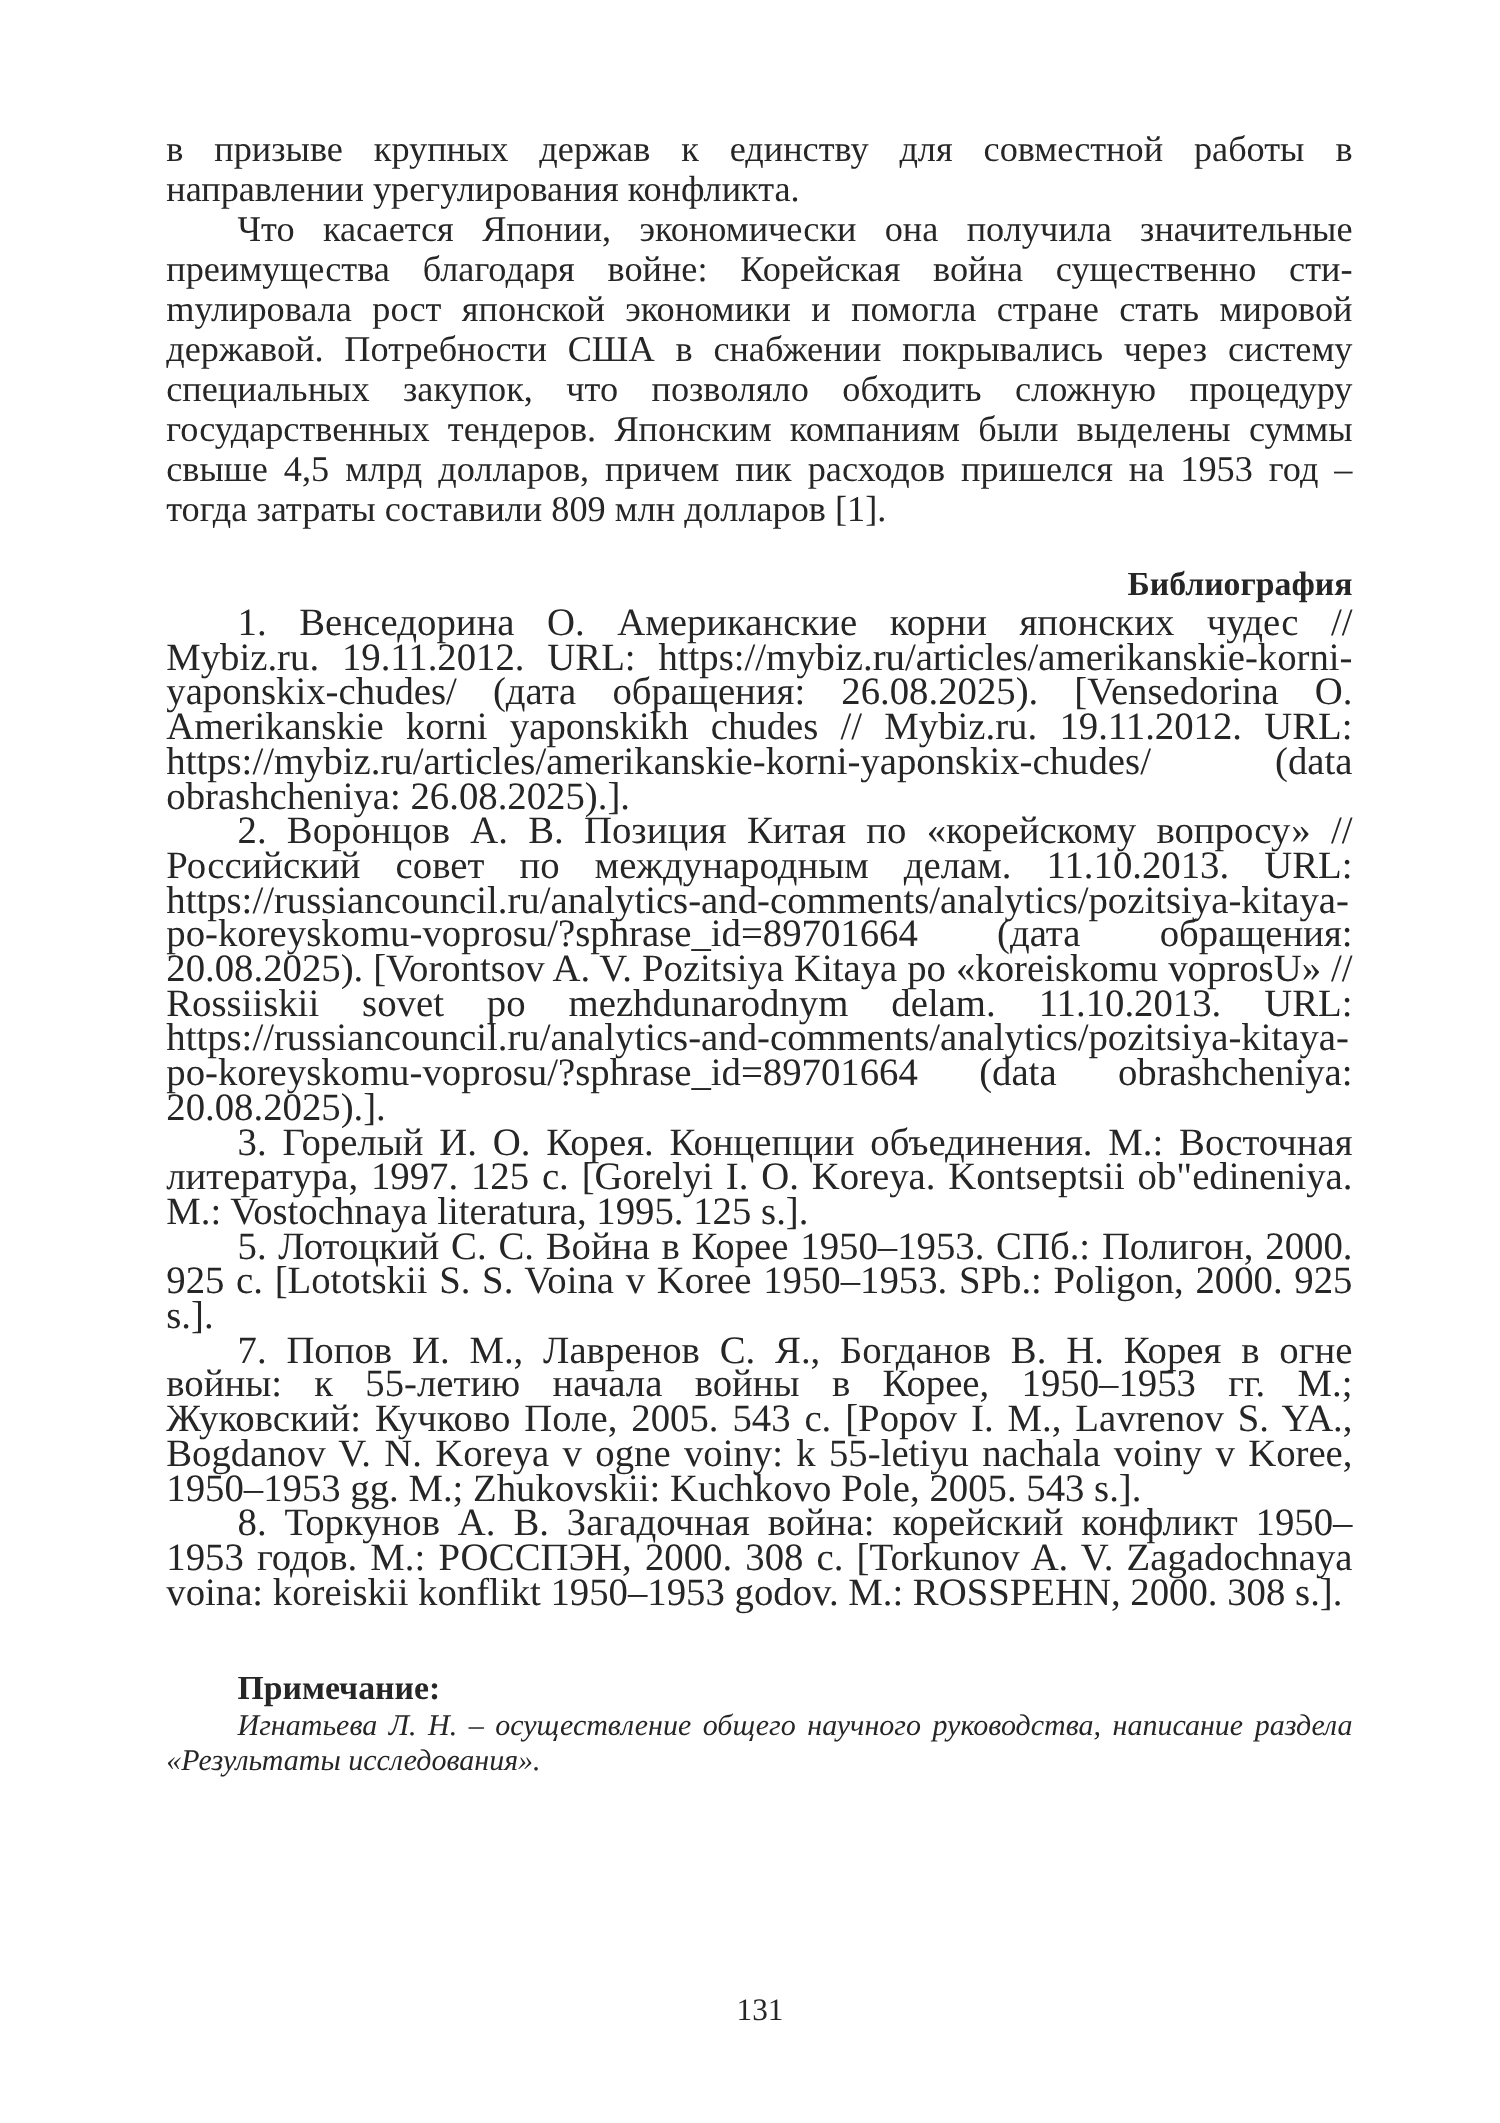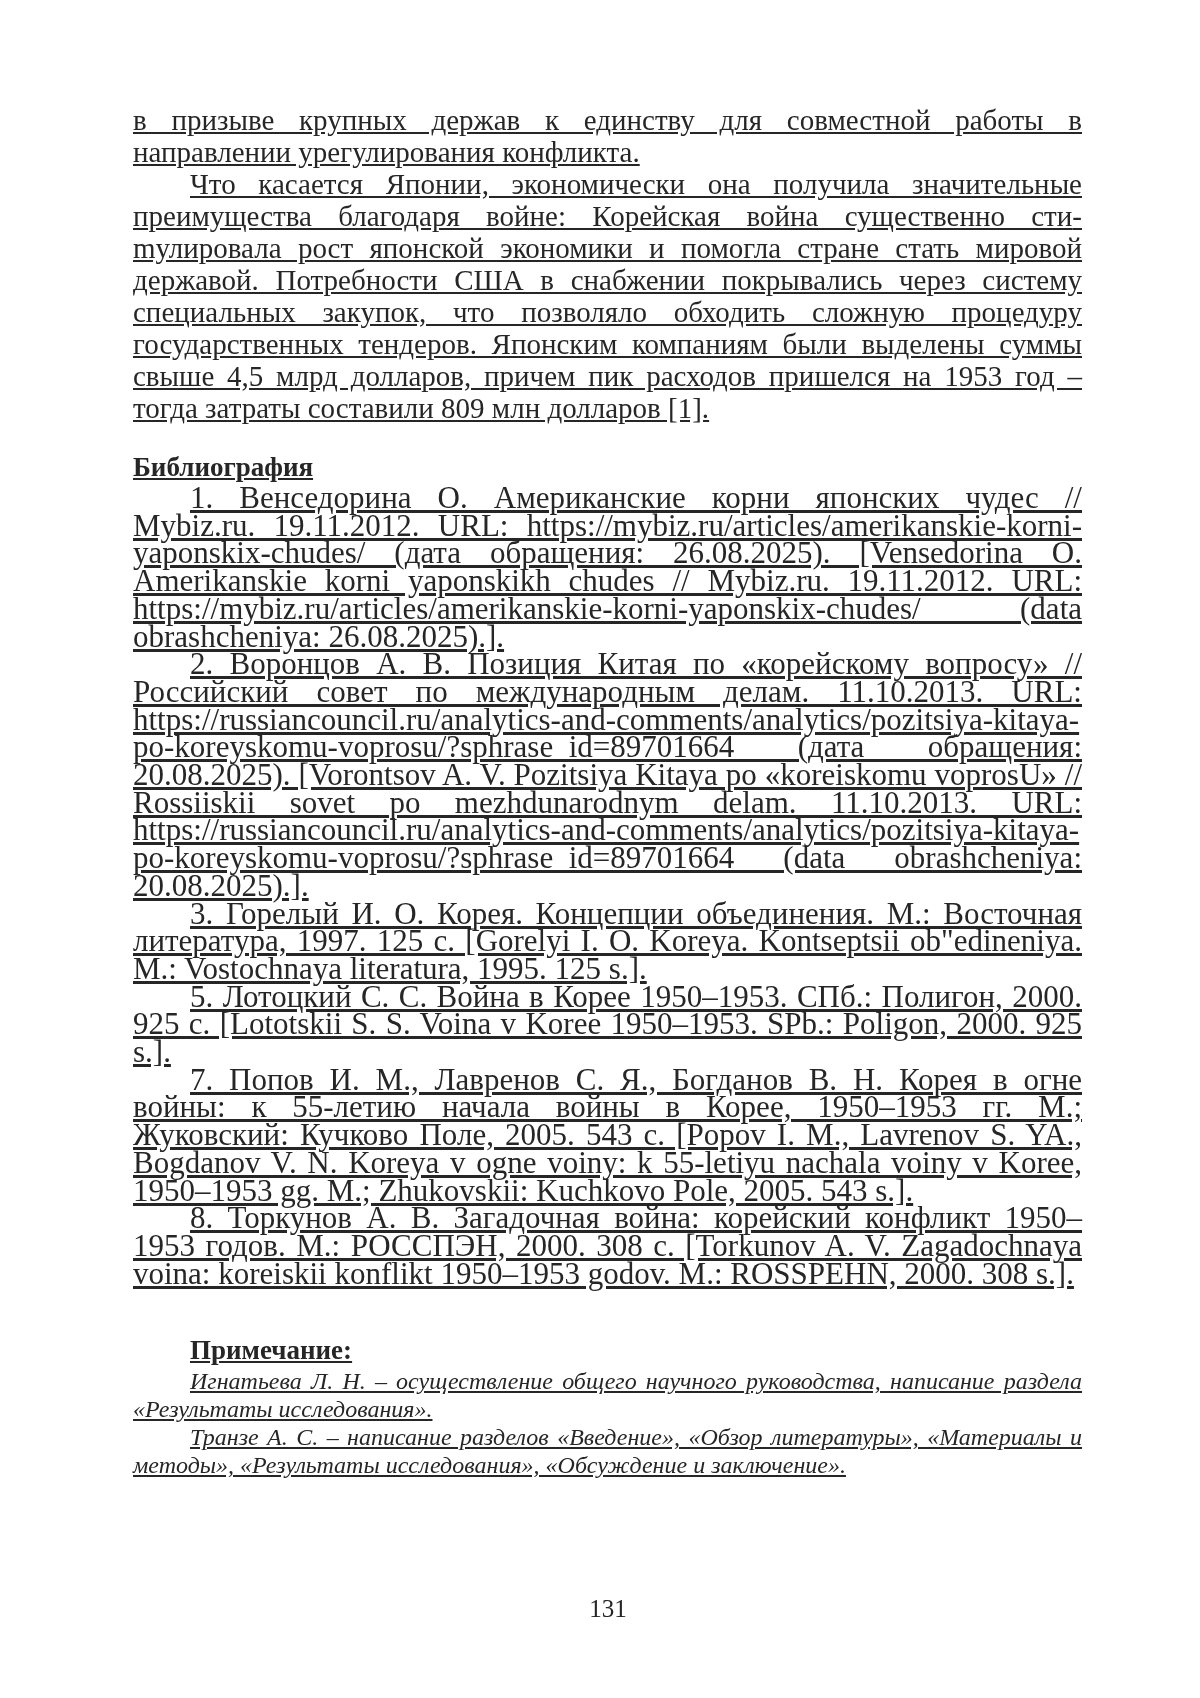--- a/index.html
+++ b/index.html
@@ -10,38 +10,37 @@
   .page {
     position: relative;
     width: 1200px;
     height: 1698px;
     background: #ffffff;
     overflow: hidden;
     box-sizing: border-box;
     padding: 104px 118px 0 133px;
     color: #262626;
     font-family: "Liberation Serif", "DejaVu Serif", serif;
-    text-decoration: underline;
     -webkit-font-smoothing: antialiased;
   }
   p { margin: 0; }
   .body-para {
     font-size: 29px;
     line-height: 32px;
     text-align: justify;
     hyphens: manual;
     -webkit-hyphens: manual;
   }
   .indent { text-indent: 57px; }
   .biblio-heading {
     margin: 28px 0 2px 0;
     font-size: 27px;
     line-height: 30px;
     font-weight: bold;
-    text-align: left;
+    text-align: right;
   }
   .biblio-entry {
     font-size: 31px;
     line-height: 27.7px;
     text-align: justify;
     text-indent: 57px;
     hyphens: manual;
     -webkit-hyphens: manual;
     overflow-wrap: break-word;
   }
@@ -89,18 +88,17 @@
     <p class="biblio-entry">2. Воронцов А. В. Позиция Китая по «корейскому вопросу» // Российский совет по международным делам. 11.10.2013. URL: https://russiancouncil.ru/analytics-and-comments/analytics/pozitsiya-kitaya-po-koreyskomu-voprosu/?sphrase_id=89701664 (дата обращения: 20.08.2025). [Vorontsov A. V. Pozitsiya Kitaya po «koreiskomu voprosU» // Rossiiskii sovet po mezhdunarodnym delam. 11.10.2013. URL: https://russiancouncil.ru/analytics-and-comments/analytics/pozitsiya-kitaya-po-koreyskomu-voprosu/?sphrase_id=89701664 (data obrashcheniya: 20.08.2025).].</p>
     <p class="biblio-entry">3. Горелый И. О. Корея. Концепции объединения. М.: Восточная литература, 1997. 125 с. [Gorelyi I. O. Koreya. Kontseptsii ob"edineniya. M.: Vostochnaya literatura, 1995. 125 s.].</p>
     <p class="biblio-entry">5. Лотоцкий С. С. Война в Корее 1950–1953. СПб.: Полигон, 2000. 925 с. [Lototskii S. S. Voina v Koree 1950–1953. SPb.: Poligon, 2000. 925 s.].</p>
     <p class="biblio-entry">7. Попов И. М., Лавренов С. Я., Богданов В. Н. Корея в огне войны: к 55-летию начала войны в Корее, 1950–1953 гг. М.; Жуковский: Кучково Поле, 2005. 543 с. [Popov I. M., Lavrenov S. YA., Bogdanov V. N. Koreya v ogne voiny: k 55-letiyu nachala voiny v Koree, 1950–1953 gg. M.; Zhukovskii: Kuchkovo Pole, 2005. 543 s.].</p>
     <p class="biblio-entry">8. Торкунов А. В. Загадочная война: корейский конфликт 1950–1953 годов. М.: РОССПЭН, 2000. 308 с. [Torkunov A. V. Zagadochnaya voina: koreiskii konflikt 1950–1953 godov. M.: ROSSPEHN, 2000. 308 s.].</p>
   </div>
 
   <div class="note-block">
     <p class="note-heading">Примечание:</p>
     <p class="note-item">Игнатьева Л. Н. – осуществление общего научного руководства, написание раз­дела «Результаты исследования».</p>
-    <p class="note-item">Транзе А. С. – написание разделов «Введение», «Обзор литературы», «Матери­алы и методы», «Результаты исследования», «Обсуждение и заключение».</p>
   </div>
 
   <div class="page-number">131</div>
 
 </div>
 
 </body></html>

